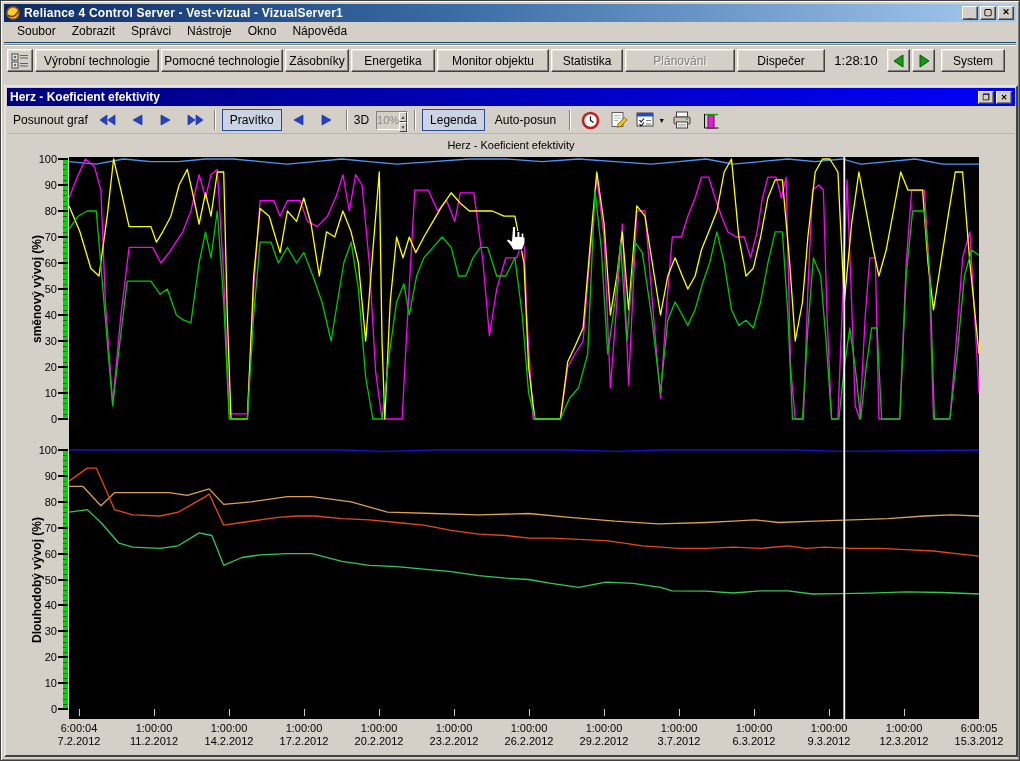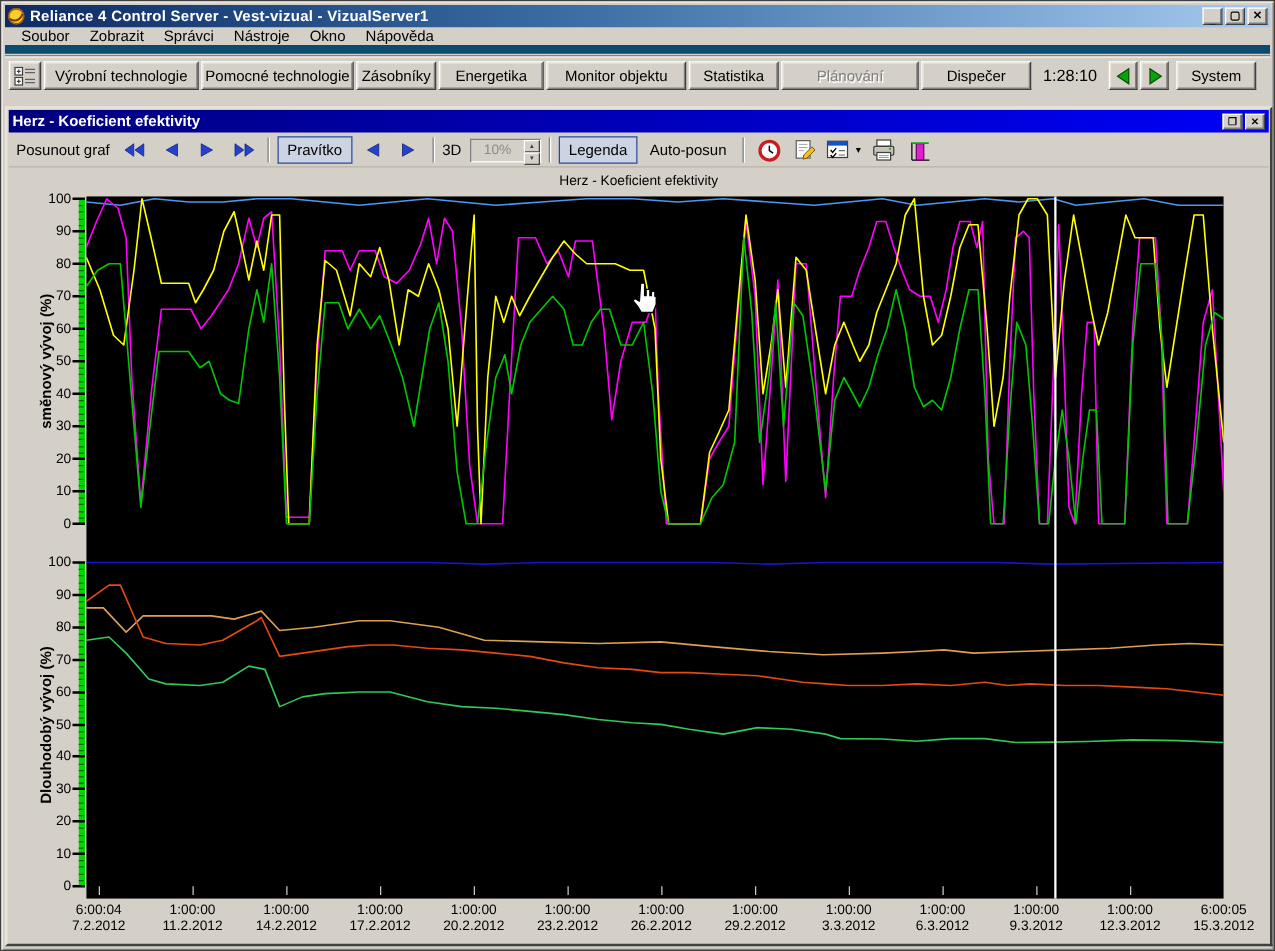--- a/index.html
+++ b/index.html
@@ -15,22 +15,22 @@
   .titlebar .ttl { color:#fff; font-weight:bold; font-size:12px; margin-left:4px;
     white-space:nowrap; letter-spacing:0.2px; }
   .win-btns { margin-left:auto; display:flex; gap:2px; }
   .wbtn { width:16px; height:14px; background:#d4d0c8; font-size:9px; line-height:11px;
     text-align:center; font-weight:bold; color:#000;
     border:1px solid; border-color:#fff #404040 #404040 #fff;
     box-shadow:inset -1px -1px 0 #808080; }
 
   
   .menubar { position:absolute; left:3px; top:21px; right:3px; height:21px;
-    display:flex; align-items:center; background:#d4d0c8; padding-left:5px;
-    border-bottom:7px solid #0c4a6e; }
+    display:flex; background:#d4d0c8; padding-left:5px;
+    border-bottom:1px solid #0c4a6e; }
   .menu-item { font-size:12px; color:#000; padding:2px 8px; }
 
   
   .navbar { position:absolute; left:3px; top:43px; right:3px; height:32px;
     display:flex; align-items:center; gap:2px; padding-left:3px;
     border-top:1px solid #808080; box-shadow:inset 0 1px 0 #fff; }
   .btn3d { background:#d4d0c8; border:1px solid; border-color:#fff #404040 #404040 #fff;
     box-shadow:inset -1px -1px 0 #808080, inset 1px 1px 0 #e8e4dc;
     font-size:12px; color:#000; height:23px; display:flex; align-items:center; justify-content:center; }
   .iconbtn24 { width:26px; }
@@ -51,21 +51,21 @@
   
   .chart-toolbar { position:absolute; left:1px; top:20px; right:1px; height:27px;
     display:flex; align-items:center; gap:3px; padding-left:6px; background:#d4d0c8;
     border-bottom:1px solid #b8b4ac; }
   .ct-label { font-size:12px; color:#000; margin-right:4px; }
   .flatbtn { background:transparent; border:1px solid transparent; height:22px; min-width:26px;
     display:flex; align-items:center; justify-content:center; font-size:12px; color:#000; }
   .togglebtn { background:#ccd4e4; border:1px solid #2a4a9a; height:22px; padding:0 7px;
     display:flex; align-items:center; font-size:12px; color:#000; }
   .vsep { width:2px; height:20px; border-left:1px solid #808080; border-right:1px solid #fff; margin:0 3px; }
-  .spinner { width:57px; height:19px; background:#d4d0c8; border:1px solid;
+  .spinner { width:32px; height:19px; background:#d4d0c8; border:1px solid;
     border-color:#808080 #fff #fff #808080; display:flex; align-items:center; }
   .spin-val { flex:1; text-align:center; font-size:11px; color:#8a8a8a; }
   .spin-btns { width:13px; display:flex; flex-direction:column; height:100%; }
   .spin-btns span { flex:1; font-size:5px; line-height:8px; text-align:center; color:#404040;
     background:#d4d0c8; border:1px solid; border-color:#fff #404040 #404040 #fff; }
 
   
   .chart-layer { position:absolute; inset:0; pointer-events:none; }
   .chart-title { position:absolute; top:138px; left:0; width:1020px; text-align:center;
     font-size:11px; color:#000; }
@@ -454,21 +454,21 @@
         <div class="xlab" style="left: 491px; top: 721px;">
           <div>1:00:00</div>
           <div>26.2.2012</div>
         </div>
         <div class="xlab" style="left: 566px; top: 721px;">
           <div>1:00:00</div>
           <div>29.2.2012</div>
         </div>
         <div class="xlab" style="left: 641px; top: 721px;">
           <div>1:00:00</div>
-          <div>3.3.2012</div>
+          <div>3.7.2012</div>
         </div>
         <div class="xlab" style="left: 716px; top: 721px;">
           <div>1:00:00</div>
           <div>6.3.2012</div>
         </div>
         <div class="xlab" style="left: 791px; top: 721px;">
           <div>1:00:00</div>
           <div>9.3.2012</div>
         </div>
         <div class="xlab" style="left: 866px; top: 721px;">

